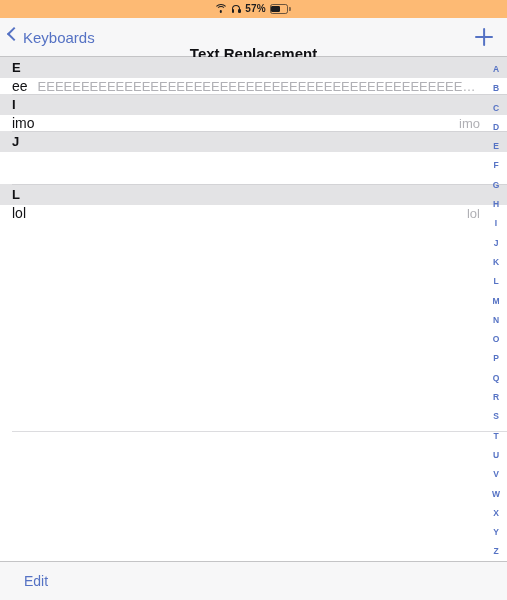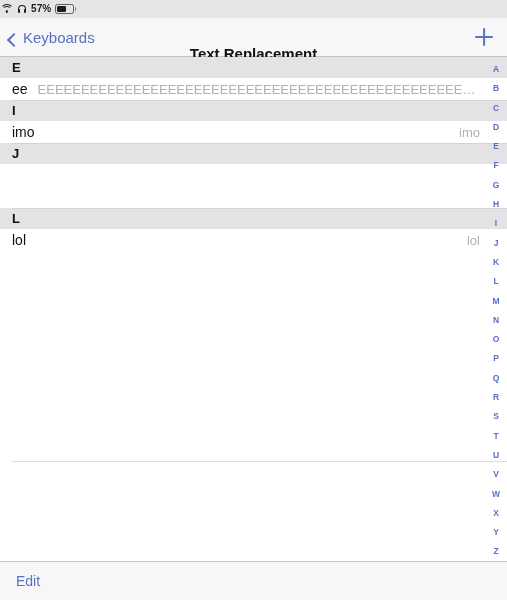--- a/index.html
+++ b/index.html
@@ -19,24 +19,24 @@
     width: 507px;
     height: 600px;
     background: #ffffff;
     display: flex;
     flex-direction: column;
   }
 
   
   .status-bar {
     height: 18px;
-    background: #e5e5e5;
-    display: flex;
-    align-items: center;
-    justify-content: flex-start;
+    background: #fdba74;
+    display: flex;
+    align-items: center;
+    justify-content: center;
     padding-right: 2px;
     box-sizing: border-box;
     flex: 0 0 auto;
   }
   .status-right {
     display: flex;
     align-items: center;
     gap: 4px;
     color: #1d1d1f;
     font-size: 10px;
@@ -133,21 +133,21 @@
     position: relative;
     height: 38px;
     background: #f7f7f8;
     border-bottom: 0.5px solid #c4c4c6;
     flex: 0 0 auto;
     display: flex;
     align-items: center;
   }
   .nav-back {
     display: flex;
-    align-items: flex-end;
+    align-items: flex-start;
     gap: 4px;
     margin-left: 9px;
     color: #5572c4;
     font-size: 15px;
     cursor: pointer;
     user-select: none;
   }
   .chev-left {
     display: inline-block;
     width: 8px; height: 8px;
@@ -203,21 +203,21 @@
     background: #e3e3e5;
     display: flex;
     align-items: center;
     padding-left: 12px;
     box-sizing: border-box;
     font-size: 13px;
     font-weight: bold;
     color: #111114;
   }
   .row {
-    height: 22px;
+    height: 16px;
     display: flex;
     align-items: center;
     justify-content: space-between;
     padding: 0 27px 0 12px;
     box-sizing: border-box;
     background: #ffffff;
     position: relative;
   }
   .row::after {
     content: "";
@@ -291,21 +291,21 @@
     cursor: pointer;
   }
 
   
   .toolbar {
     height: 39px;
     background: #f7f7f8;
     border-top: 0.5px solid #c4c4c6;
     display: flex;
     align-items: center;
-    padding-left: 16px;
+    padding-left: 24px;
     box-sizing: border-box;
     flex: 0 0 auto;
   }
   .toolbar-edit {
     font-size: 14px;
     color: #5572c4;
     cursor: pointer;
   }
 </style>
 </head>

